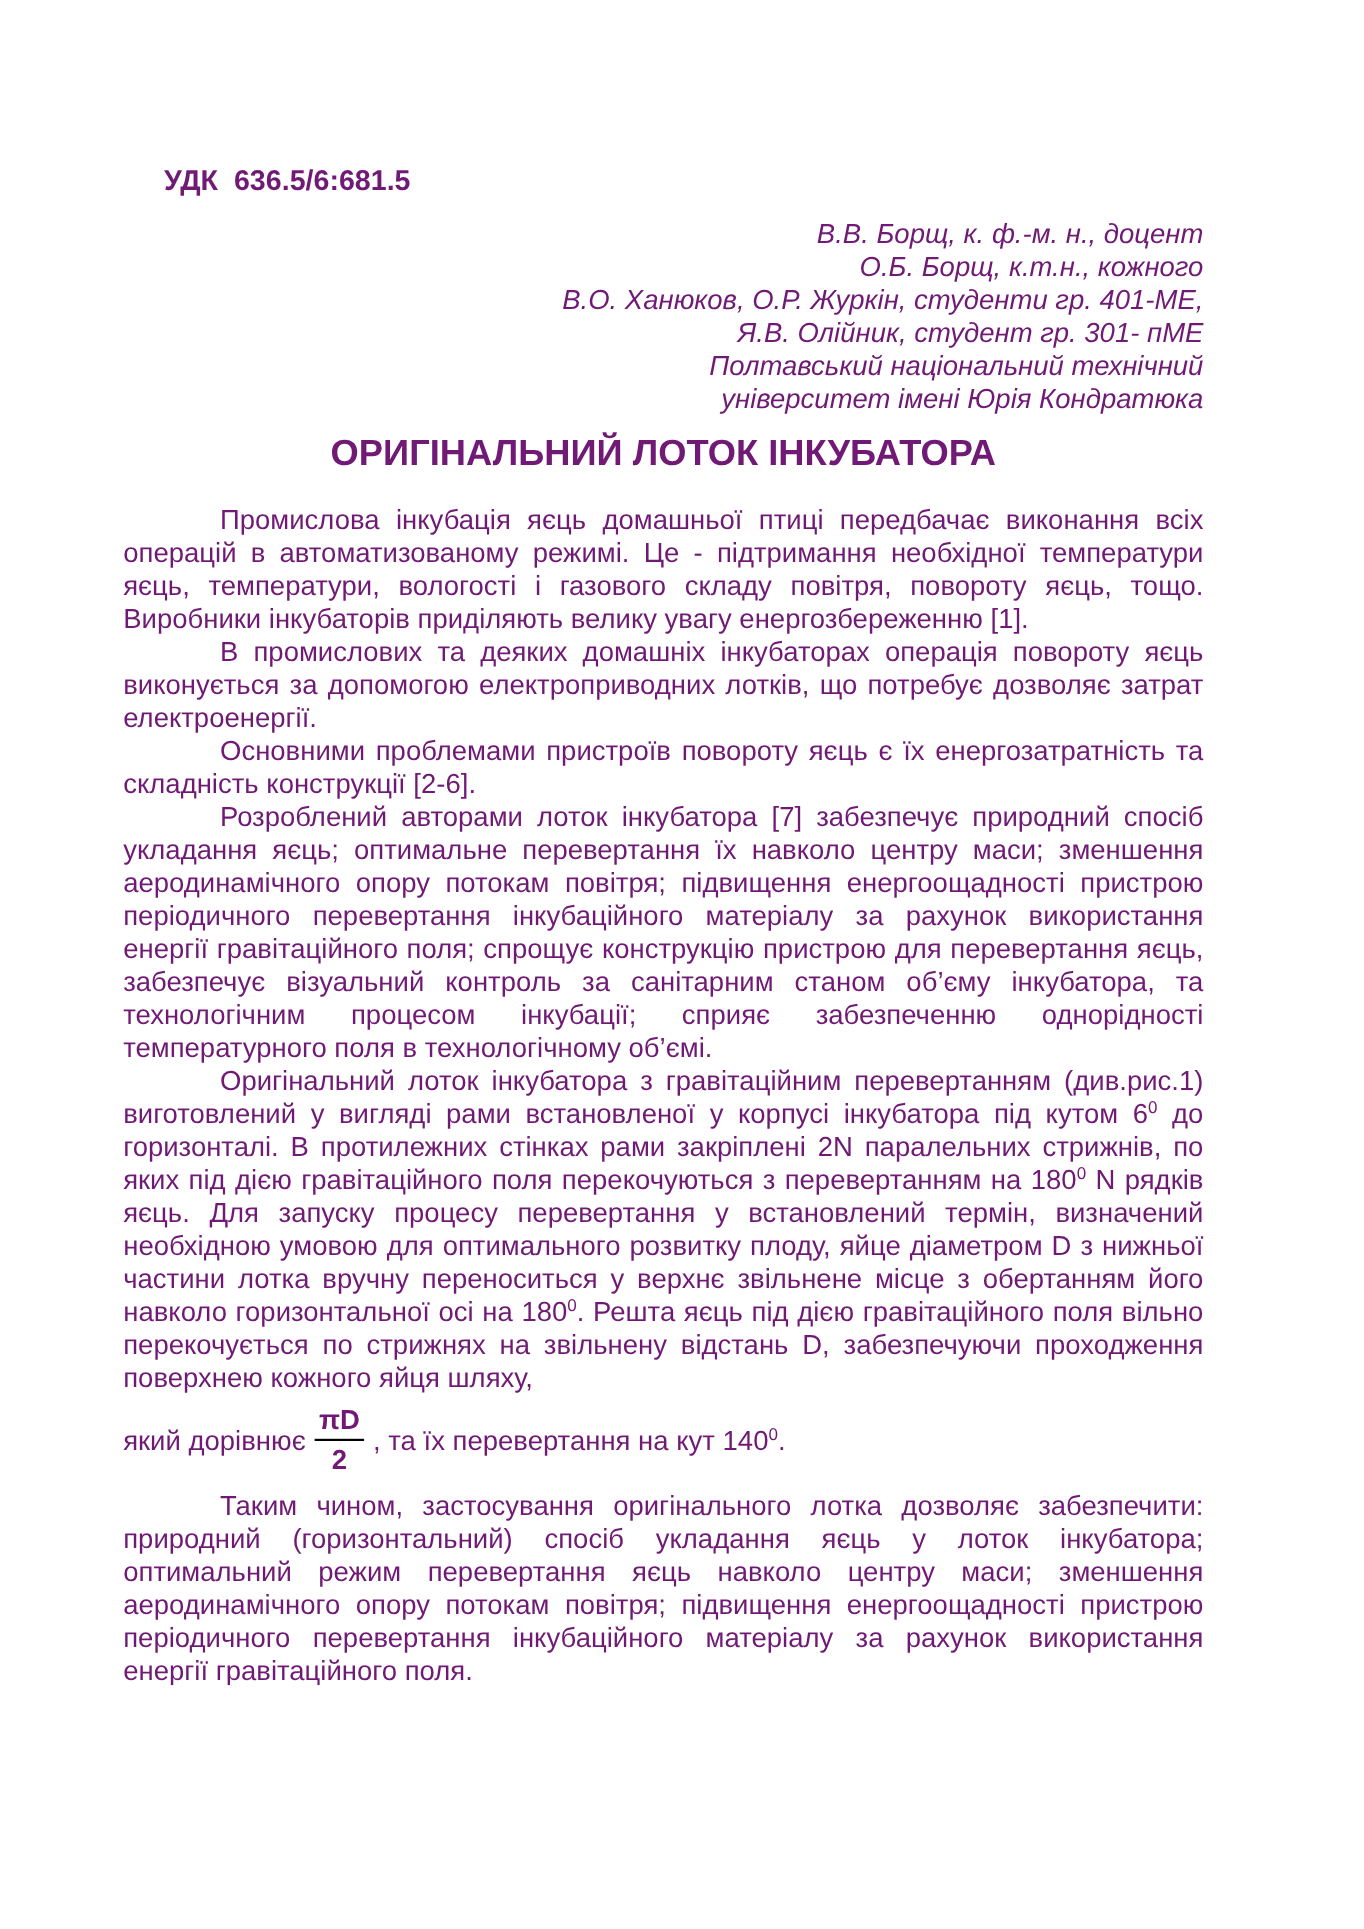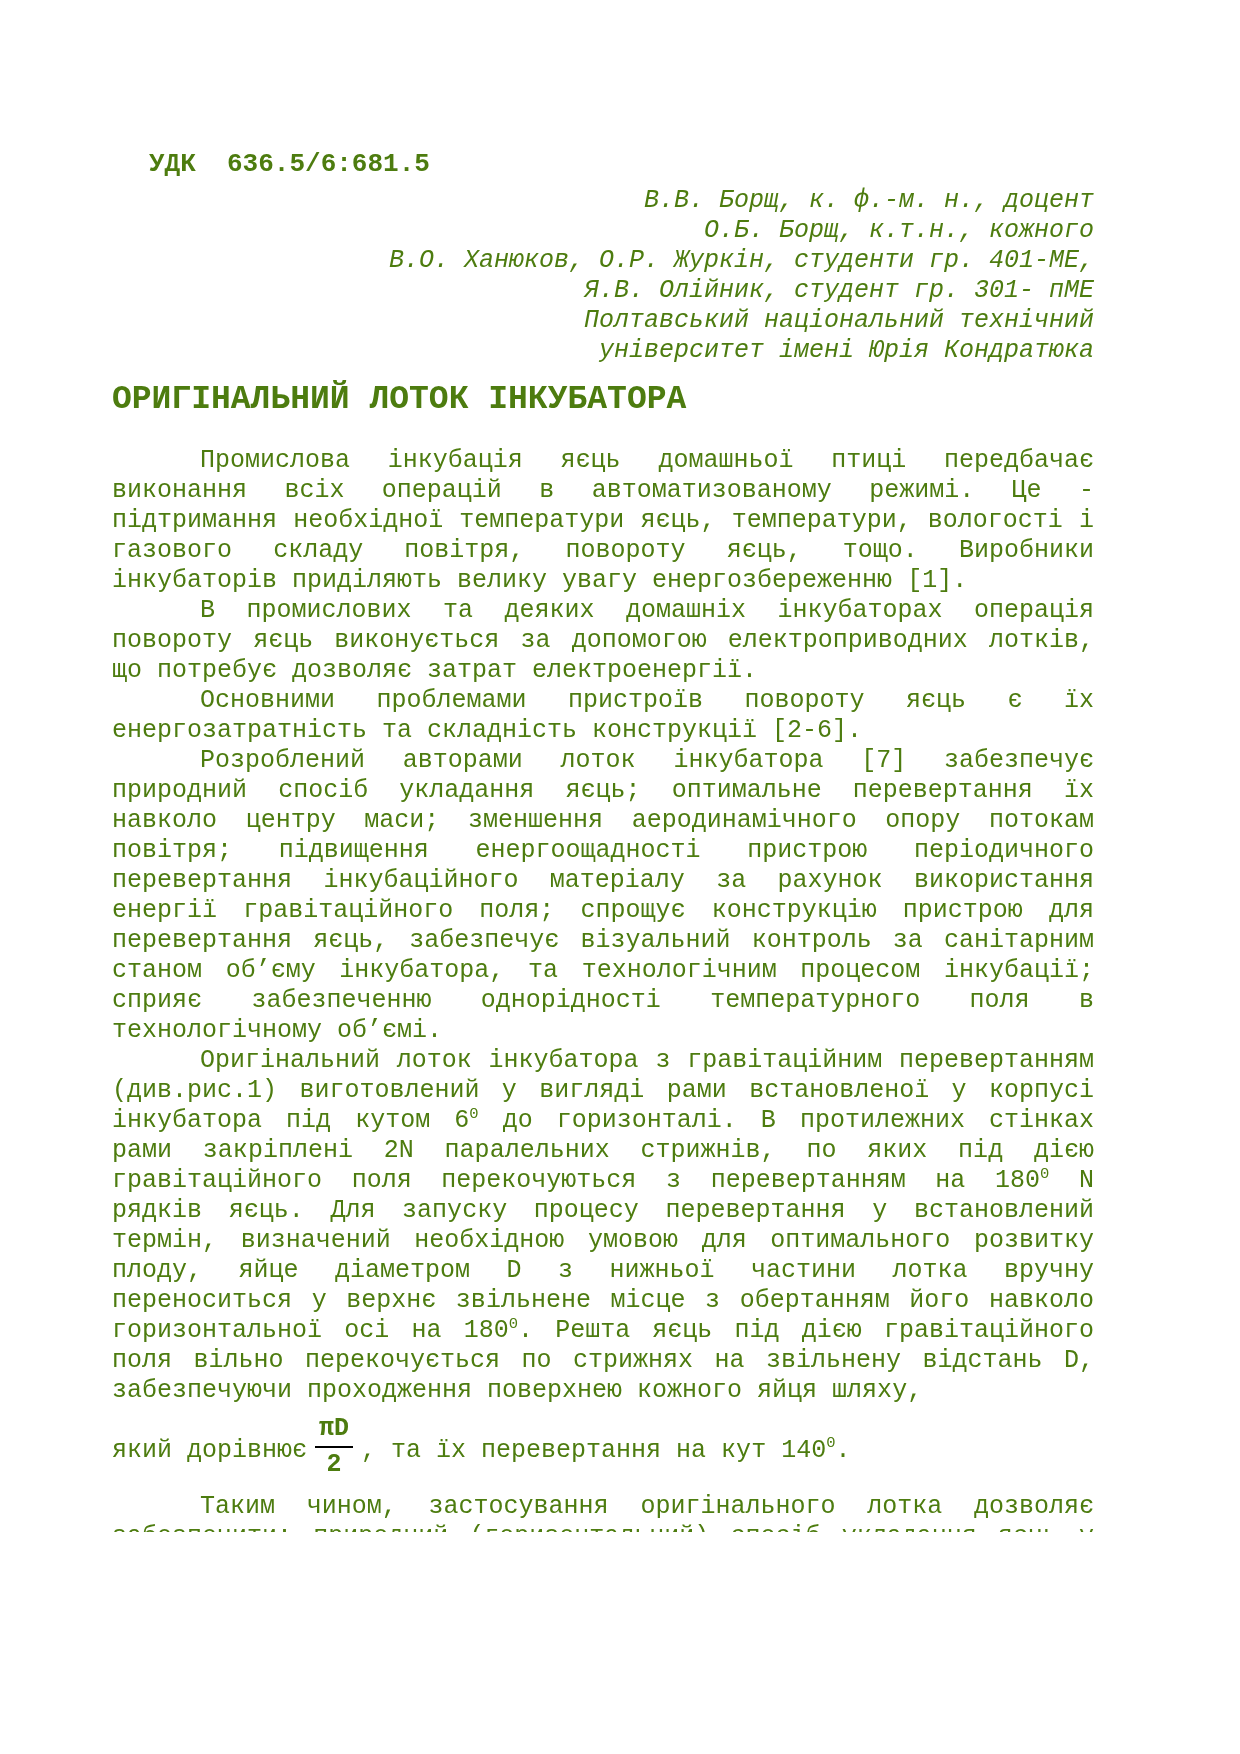--- a/index.html
+++ b/index.html
@@ -5,41 +5,42 @@
   html, body {
     margin: 0;
     padding: 0;
     background: #ffffff;
   }
   .page {
     position: relative;
     width: 1240px;
     height: 1532px;
     background: #ffffff;
-    color: #4d7c0f;
-    font-family: Liberation Mono, monospace;
+    color: #701a75;
+    font-family: Liberation Sans, sans-serif;
     overflow: hidden;
   }
   .udc {
     margin: 150px 146px 0 149px;
     font-weight: bold;
     font-size: 26px;
     line-height: 28px;
     white-space: pre;
   }
   .byline {
-    margin: 8px 146px 0 112px;
+    margin: 20px 146px 0 112px;
     text-align: right;
     font-style: italic;
     font-size: 25px;
     line-height: 30px;
   }
   .byline-line { margin: 0; }
   .title {
     margin: 14px 146px 0 112px;
+    text-align: center;
     font-weight: bold;
     font-size: 33px;
     line-height: 40px;
   }
   .body-text {
     margin: 26px 146px 4px 112px;
     font-size: 25px;
     line-height: 30px;
     text-align: justify;
   }

